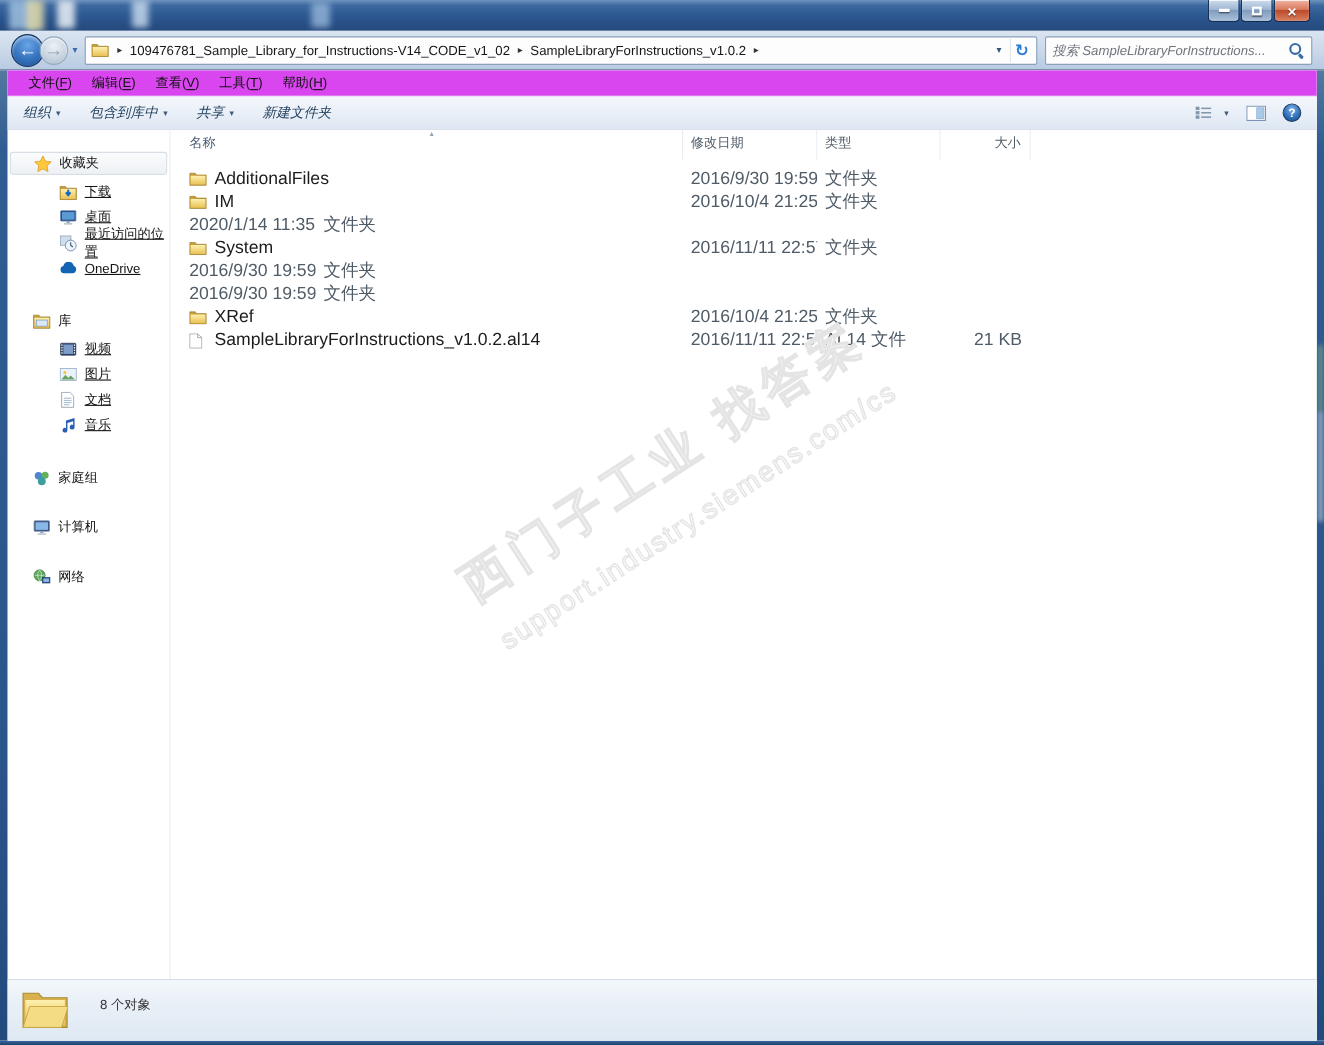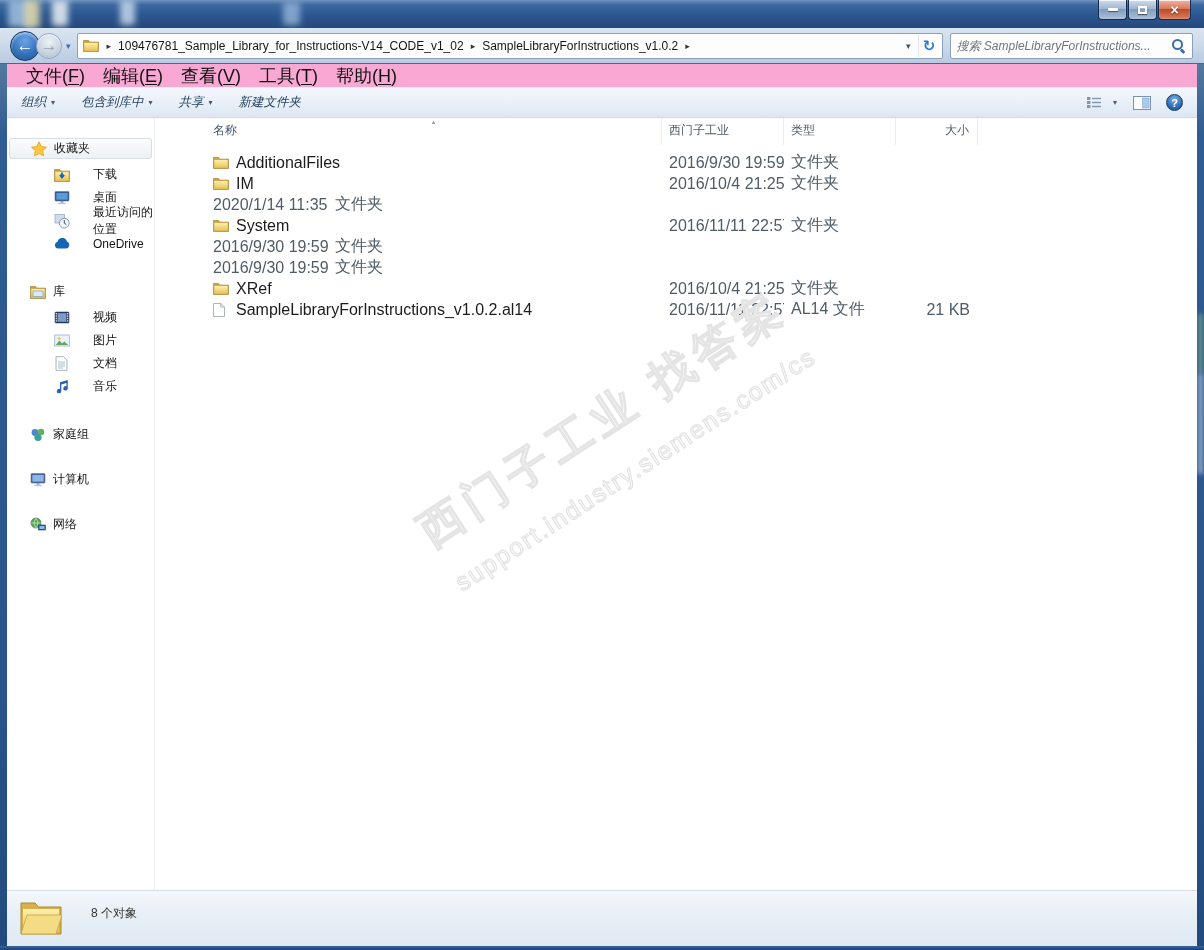--- a/index.html
+++ b/index.html
@@ -57,21 +57,21 @@
   .frame-left,.frame-right { position:absolute; top:64px; width:7px; height:882px;
     background:linear-gradient(180deg,#54799f 0%,#2f5c92 8%,#2a558b 70%,#224a7d 100%); }
   .frame-left { left:0; } .frame-right { right:0; }
   .frame-bottom { position:absolute; left:0; top:946px; width:1204px; height:4px;
     background:linear-gradient(180deg,#39659c,#1c416f); }
   .frame-artifact { position:absolute; filter:blur(2px); opacity:.7; }
 
   
   .client { position:absolute; left:7px; top:64px; width:1190px; height:882px; background:#fff; display:flex; flex-direction:column; }
 
-  .menubar { height:24px; background:#f9a8d4; display:flex; align-items:center; padding-left:10px; font-size:18px; color:#111;
+  .menubar { height:24px; background:#d946ef; display:flex; align-items:center; padding-left:10px; font-size:12px; color:#111;
     border-bottom:1px solid #f0f1f3; }
   .menu-item { padding:3px 9px; cursor:default; }
   .menu-item u { text-underline-offset:2px; }
 
   .toolbar { height:30px; background:linear-gradient(180deg,#f4f7fc 0%,#eaf0f8 50%,#dde6f3 100%);
     border-bottom:1px solid #cfd9e6; display:flex; align-items:center; padding:0 14px; font-size:12.5px; color:#1e3c5a; }
   .tb-item { display:flex; align-items:center; margin-right:26px; cursor:default; }
   .tb-arrow { font-size:8px; margin-left:5px; color:#44597a; }
   .tb-right { margin-left:auto; display:flex; align-items:center; gap:15px; }
   .tb-views { display:flex; align-items:center; gap:5px; }
@@ -79,24 +79,24 @@
     background:radial-gradient(circle at 50% 30%,#7db2ea 0%,#2f6cb3 60%,#1d4e8c 100%);
     border:1px solid #1a3c63; display:flex; align-items:center; justify-content:center; }
 
   .main { display:flex; flex:1; min-height:0; }
   .sidebar { width:147px; padding-top:20px; font-size:12px; color:#141414; flex:0 0 auto; }
   .side-section { margin-bottom:26px; }
   .side-section.standalone { margin-bottom:24px; }
   .side-header { height:21px; display:flex; align-items:center; gap:7px; padding-left:22px; cursor:default; }
   .side-header.selected { background:linear-gradient(180deg,#fbfcfd,#edf0f4); border:1px solid #d8dee6; border-radius:3px; margin:0 2px; padding-left:20px; }
   .side-items { padding-top:4px; }
-  .side-item { height:23px; display:flex; align-items:center; gap:23px; padding-left:46px; cursor:default; }
+  .side-item { height:23px; display:flex; align-items:center; gap:7px; padding-left:46px; cursor:default;text-decoration:underline; }
   .sicon { width:17px; height:16px; display:flex; align-items:center; justify-content:center; flex:0 0 auto; }
 
-  .filearea { flex:1; position:relative; border-left:1px solid #ebeef1; min-width:0;padding-left:41px; }
+  .filearea { flex:1; position:relative; border-left:1px solid #ebeef1; min-width:0; }
   .header-row { height:27px; display:flex; padding-left:10px; font-size:12px; color:#44586e; position:relative; }
   .hcell { display:flex; align-items:flex-end; padding:0 0 6px 7px; border-right:1px solid #e9edf2; position:relative; cursor:default; }
   .sortmark { position:absolute; top:0; left:50%; transform:translateX(-50%); font-size:7px; color:#8fa3b8; }
   .rows { padding-top:7px; }
   .frow { height:21px; display:flex; align-items:center; padding-left:10px; font-size:16px; cursor:default; }
   .cell { display:flex; align-items:center; overflow:hidden; white-space:nowrap; }
   .c-name { width:456px; padding-left:7px; }
   .c-date { width:122px; padding-left:7px; color:#4f5b66; }
   .c-type { width:112px; padding-left:7px; color:#4f5b66; }
   .c-size { width:82px; justify-content:flex-end; padding-right:8px; color:#4f5b66; }
@@ -404,21 +404,21 @@
   </div>
         </div>
       <div class="filearea">
         <div class="header-row" id="header-row">
             <div class="hcell c-name">
     <span class="sortmark">▴</span>
     <span class="hlabel">名称</span>
   </div>
             <div class="hcell c-date">
 
-    <span class="hlabel">西门子工业</span>
+    <span class="hlabel">修改日期</span>
   </div>
             <div class="hcell c-type">
 
     <span class="hlabel">类型</span>
   </div>
             <div class="hcell c-size">
 
     <span class="hlabel">大小</span>
   </div>
           </div>

